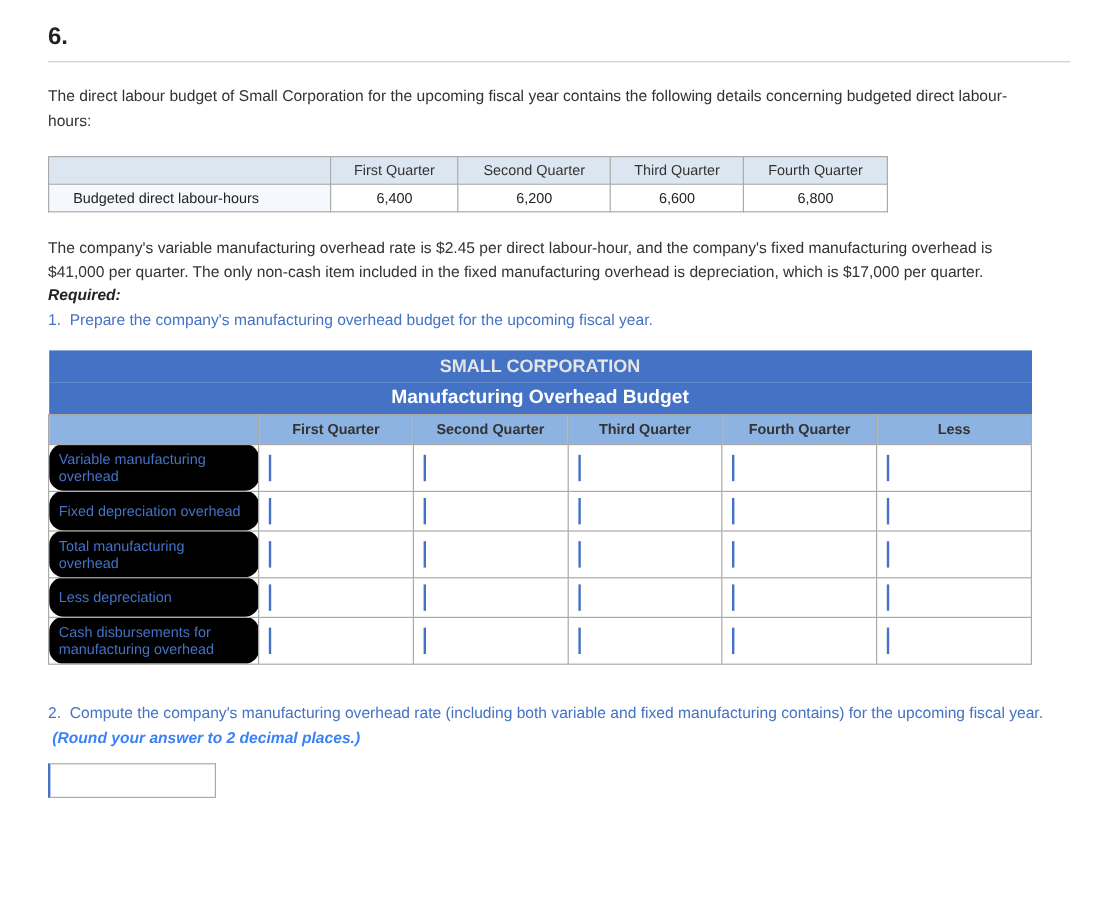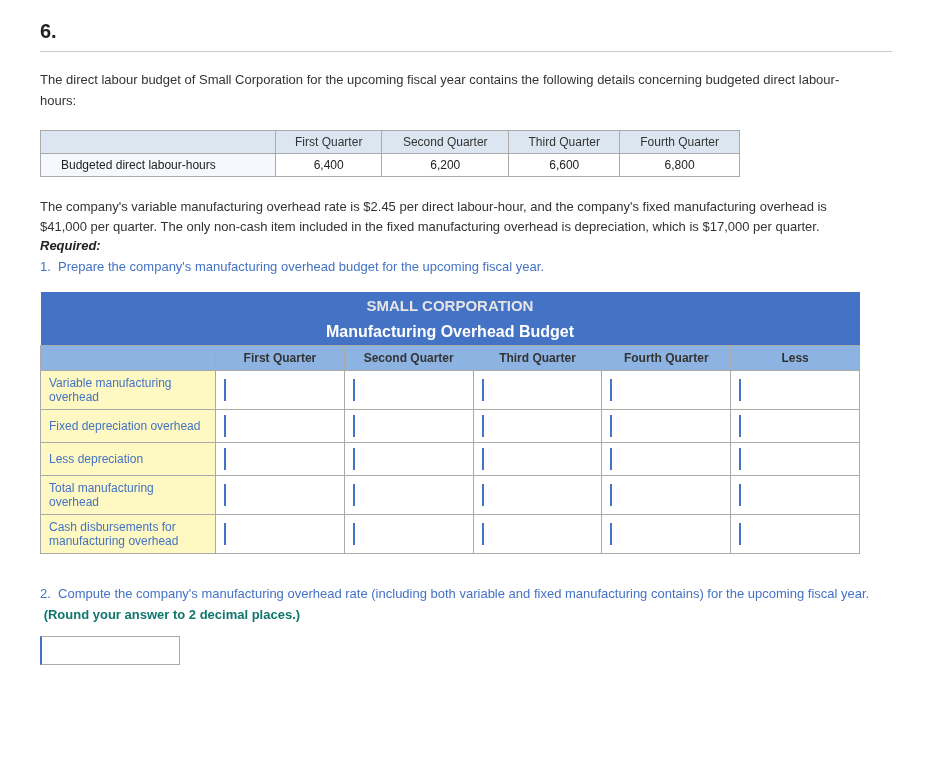--- a/index.html
+++ b/index.html
@@ -98,22 +98,23 @@
     .budget-table .col-header-row td:first-child {
       background-color: #8db3e2;
     }
     .budget-table .data-row td {
       border: 1px solid #aaa;
       padding: 5px 8px;
       font-size: 12px;
     }
     .budget-table .data-row td:first-child {
       text-align: left;
-      background: #fef9c3;
+      background: #000000;
       color: #4472c4;
+      border-radius: 12px;
     }
     .budget-table .data-row td.input-cell {
       background: #fff;
       min-width: 90px;
     }
     .input-field {
       border: none;
       border-left: 2px solid #4472c4;
       width: 100%;
       height: 22px;
@@ -123,22 +124,23 @@
     }
     .section-2 {
       margin-top: 10px;
     }
     .section-2 .item-label {
       color: #4472c4;
       line-height: 1.6;
       margin-bottom: 10px;
     }
     .section-2 .round-note {
-      color: #0f766e;
-      font-weight: bold;
+      color: #3b82f6;
+      font-weight: bold;
+      font-style: italic;
     }
     .predetermined-row {
       display: flex;
       align-items: center;
       gap: 0;
       margin-top: 8px;
     }
     .predetermined-label-box {
       border: 1px solid #aaa;
       padding: 5px 10px;
@@ -225,30 +227,30 @@
     <tr class="data-row">
       <td>Fixed depreciation overhead</td>
       <td class="input-cell"><input class="input-field" type="text" style=""></td>
       <td class="input-cell"><input class="input-field" type="text" style=""></td>
       <td class="input-cell"><input class="input-field" type="text" style=""></td>
       <td class="input-cell"><input class="input-field" type="text" style=""></td>
       <td class="input-cell"><input class="input-field" type="text" style=""></td>
     </tr>
 
     <tr class="data-row">
+      <td>Total manufacturing overhead</td>
+      <td class="input-cell"><input class="input-field" type="text" style=""></td>
+      <td class="input-cell"><input class="input-field" type="text" style=""></td>
+      <td class="input-cell"><input class="input-field" type="text" style=""></td>
+      <td class="input-cell"><input class="input-field" type="text" style=""></td>
+      <td class="input-cell"><input class="input-field" type="text" style=""></td>
+    </tr>
+
+    <tr class="data-row">
       <td>Less depreciation</td>
-      <td class="input-cell"><input class="input-field" type="text" style=""></td>
-      <td class="input-cell"><input class="input-field" type="text" style=""></td>
-      <td class="input-cell"><input class="input-field" type="text" style=""></td>
-      <td class="input-cell"><input class="input-field" type="text" style=""></td>
-      <td class="input-cell"><input class="input-field" type="text" style=""></td>
-    </tr>
-
-    <tr class="data-row">
-      <td>Total manufacturing overhead</td>
       <td class="input-cell"><input class="input-field" type="text" style=""></td>
       <td class="input-cell"><input class="input-field" type="text" style=""></td>
       <td class="input-cell"><input class="input-field" type="text" style=""></td>
       <td class="input-cell"><input class="input-field" type="text" style=""></td>
       <td class="input-cell"><input class="input-field" type="text" style=""></td>
     </tr>
 
     <tr class="data-row">
       <td>Cash disbursements for manufacturing overhead</td>
       <td class="input-cell"><input class="input-field" type="text" style=""></td>

